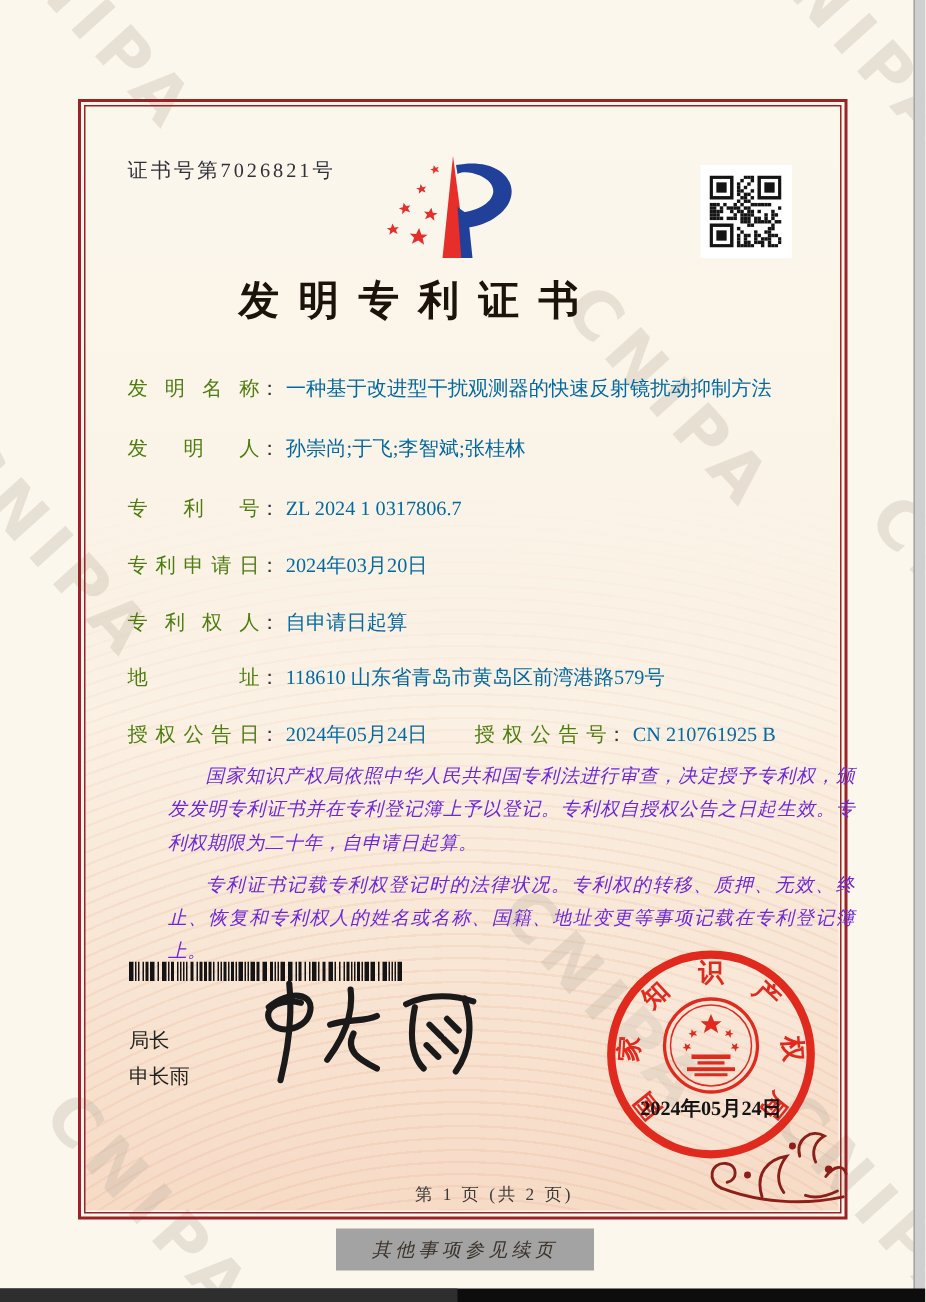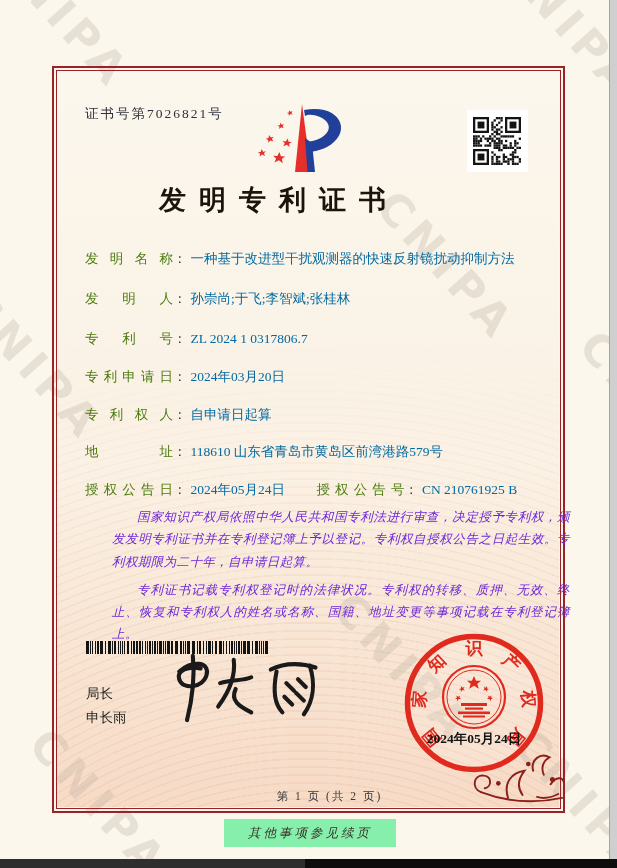--- a/index.html
+++ b/index.html
@@ -52,21 +52,21 @@
   .officer{position:absolute;left:86px;top:682px;z-index:3;font-size:13.5px;color:#23231f;line-height:24px;}
   .signature{position:absolute;left:150px;top:650px;z-index:3;}
 
   .seal{position:absolute;left:402px;top:631px;width:144px;height:144px;z-index:4;}
 
   .ornament{position:absolute;left:450px;top:726px;z-index:3;}
 
   .page-num{position:absolute;left:52px;top:789px;width:555px;z-index:3;text-align:center;
       font-size:11.5px;color:#3a3a3a;letter-spacing:2px;}
 
-  .footer-box{position:absolute;left:224px;top:819px;width:172px;height:28px;background:#86efac;
+  .footer-box{position:absolute;left:224px;top:819px;width:172px;height:28px;background:#a3a3a3;
       z-index:3;display:flex;align-items:center;justify-content:center;}
   .footer-box span{font-size:12.5px;color:#3a332c;letter-spacing:3px;font-style:italic;}
 
   .right-strip{position:absolute;right:0;top:0;width:7px;height:868px;background:#cfcfcf;
       border-left:1px solid #a5a5a5;z-index:5;}
   .bottom-bar{position:absolute;left:0;bottom:0;width:617px;height:9px;background:#0d0d0d;z-index:6;}
   .bottom-bar::before{content:"";position:absolute;left:0;top:0;width:305px;height:9px;background:#2e2e2e;}
 </style>
 </head>
 <body>

